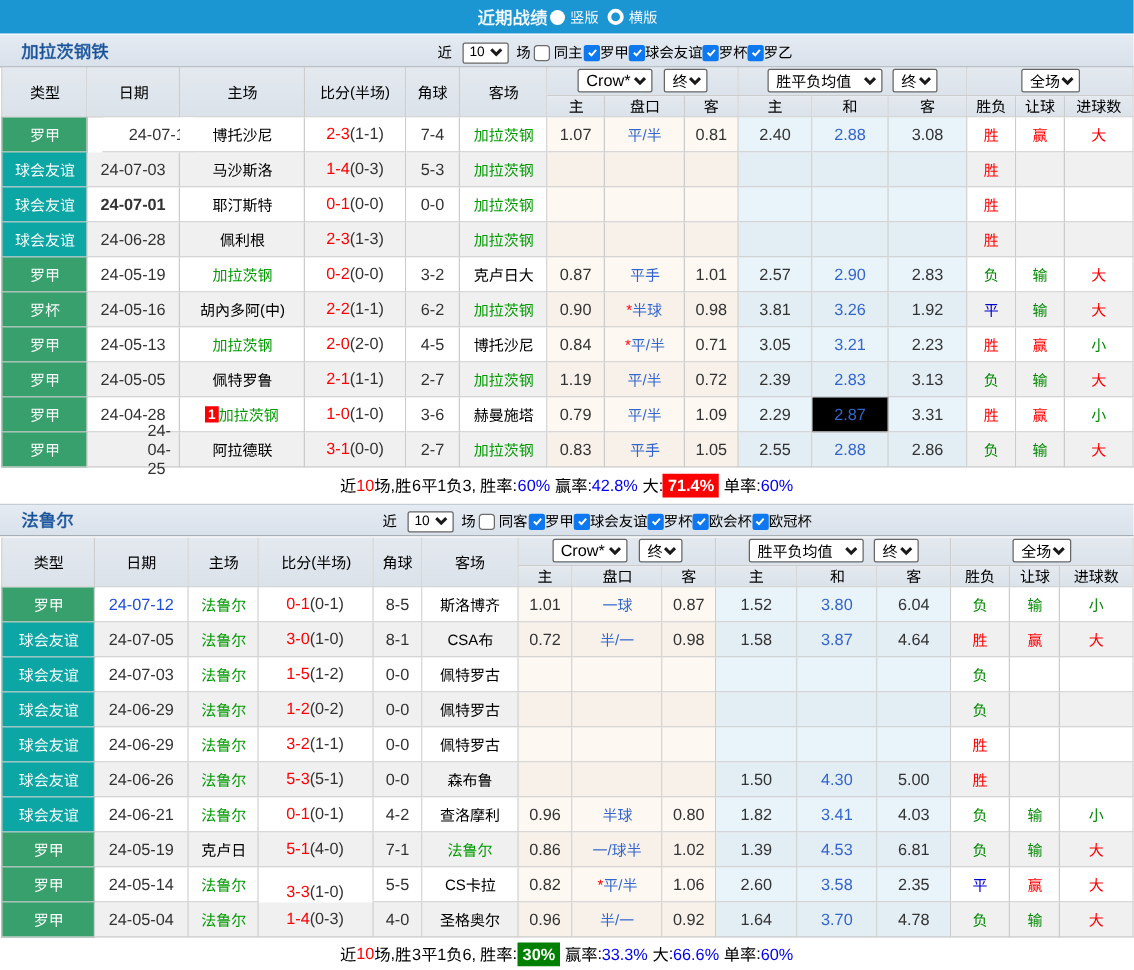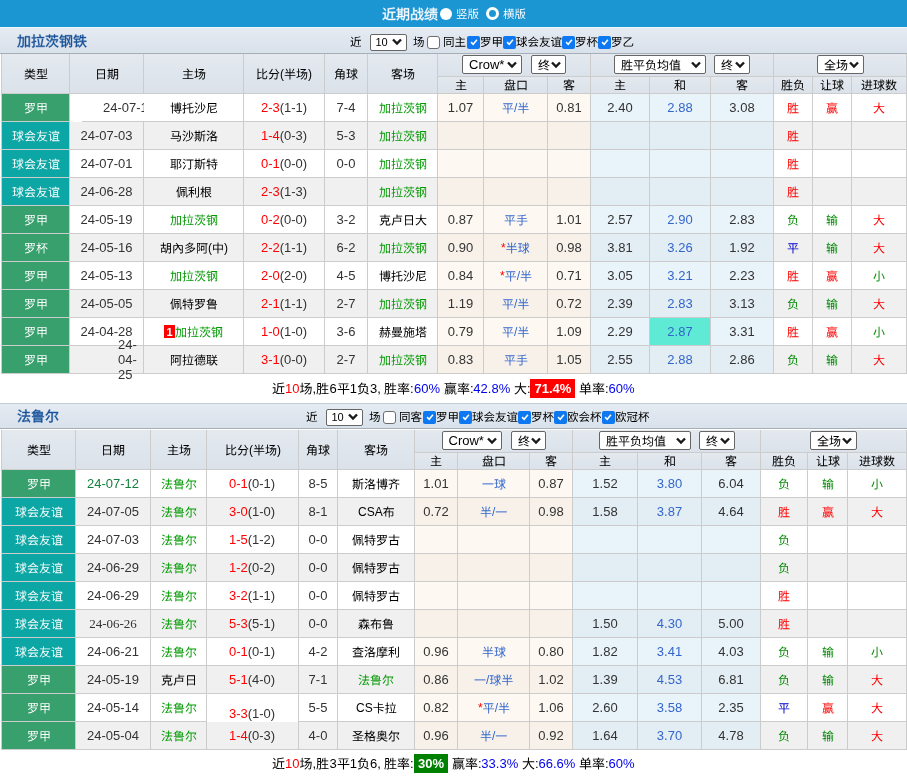--- a/index.html
+++ b/index.html
@@ -465,21 +465,21 @@
 <div style="position:absolute;left:813px;top:122px;width:39px;height:28px;box-sizing:border-box;background:#f0f0f0;border-right:1px solid #cccccc;border-bottom:1px solid #cccccc;display:flex;align-items:center;justify-content:center;"></div>
 <div style="position:absolute;left:852px;top:122px;width:55px;height:28px;box-sizing:border-box;background:#f0f0f0;border-right:1px solid #cccccc;border-bottom:1px solid #cccccc;display:flex;align-items:center;justify-content:center;"></div>
 <div style="position:absolute;left:1px;top:150px;width:69px;height:28px;box-sizing:border-box;background:#0ca7a4;border-right:1px solid #cccccc;border-bottom:1px solid #cccccc;border-left:1px solid #cccccc;display:flex;align-items:center;justify-content:center;">
     <svg style="width:48.0px;height:12.0px;" viewBox="0 0 4000 1000">
       <use href="#u7403" transform="translate(0,880) scale(1,-1)" fill="#ffffff"></use>
       <use href="#u4F1A" transform="translate(1000,880) scale(1,-1)" fill="#ffffff"></use>
       <use href="#u53CB" transform="translate(2000,880) scale(1,-1)" fill="#ffffff"></use>
       <use href="#u8C0A" transform="translate(3000,880) scale(1,-1)" fill="#ffffff"></use>
     </svg>
   </div>
-<div style="position:absolute;left:70px;top:150px;width:74px;height:28px;box-sizing:border-box;background:#ffffff;border-right:1px solid #cccccc;border-bottom:1px solid #cccccc;display:flex;align-items:center;justify-content:center;">
+<div style="position:absolute;left:70px;top:150px;width:74px;height:28px;box-sizing:border-box;background:#ffffff;border-right:1px solid #cccccc;border-bottom:1px solid #cccccc;display:flex;align-items:center;justify-content:center;font-weight:bold;">
     <span style="font-size:13px;color:#333333;font-family:'Liberation Sans',sans-serif">24-07-01</span>
   </div>
 <div style="position:absolute;left:144px;top:150px;width:100px;height:28px;box-sizing:border-box;background:#ffffff;border-right:1px solid #cccccc;border-bottom:1px solid #cccccc;display:flex;align-items:center;justify-content:center;">
     <svg style="width:48.0px;height:12.0px;" viewBox="0 0 4000 1000">
       <use href="#u8036" transform="translate(0,880) scale(1,-1)" fill="#000000"></use>
       <use href="#u6C40" transform="translate(1000,880) scale(1,-1)" fill="#000000"></use>
       <use href="#u65AF" transform="translate(2000,880) scale(1,-1)" fill="#000000"></use>
       <use href="#u7279" transform="translate(3000,880) scale(1,-1)" fill="#000000"></use>
     </svg>
   </div>
@@ -890,21 +890,21 @@
       <text x="1000" y="812" font-size="1000" font-family="Liberation Sans" fill="#3366cc">/</text>
       <use href="#u534A" transform="translate(1278,880) scale(1,-1)" fill="#3366cc"></use>
     </svg>
   </div>
 <div style="position:absolute;left:548px;top:318px;width:43px;height:28px;box-sizing:border-box;background:#fdf8f1;border-right:1px solid #cccccc;border-bottom:1px solid #cccccc;display:flex;align-items:center;justify-content:center;">
     <span style="font-size:13px;color:#333333;font-family:'Liberation Sans',sans-serif">1.09</span>
   </div>
 <div style="position:absolute;left:591px;top:318px;width:59px;height:28px;box-sizing:border-box;background:#e9f3fa;border-right:1px solid #cccccc;border-bottom:1px solid #cccccc;display:flex;align-items:center;justify-content:center;">
     <span style="font-size:13px;color:#333333;font-family:'Liberation Sans',sans-serif">2.29</span>
   </div>
-<div style="position:absolute;left:650px;top:318px;width:61px;height:28px;box-sizing:border-box;background:#5eead4;border-right:1px solid #cccccc;border-bottom:1px solid #cccccc;display:flex;align-items:center;justify-content:center;">
+<div style="position:absolute;left:650px;top:318px;width:61px;height:28px;box-sizing:border-box;background:#000000;border-right:1px solid #cccccc;border-bottom:1px solid #cccccc;display:flex;align-items:center;justify-content:center;">
     <span style="font-size:13px;color:#3366cc;font-family:'Liberation Sans',sans-serif">2.87</span>
   </div>
 <div style="position:absolute;left:711px;top:318px;width:63px;height:28px;box-sizing:border-box;background:#e9f3fa;border-right:1px solid #cccccc;border-bottom:1px solid #cccccc;display:flex;align-items:center;justify-content:center;">
     <span style="font-size:13px;color:#333333;font-family:'Liberation Sans',sans-serif">3.31</span>
   </div>
 <div style="position:absolute;left:774px;top:318px;width:39px;height:28px;box-sizing:border-box;background:#ffffff;border-right:1px solid #cccccc;border-bottom:1px solid #cccccc;display:flex;align-items:center;justify-content:center;">
     <svg style="width:12.0px;height:12.0px;" viewBox="0 0 1000 1000">
       <use href="#u80DC" transform="translate(0,880) scale(1,-1)" fill="#ff0000"></use>
     </svg>
   </div>
@@ -1258,21 +1258,21 @@
       <use href="#u6570" transform="translate(2000,880) scale(1,-1)" fill="#000000"></use>
     </svg>
   </div>
 <div style="position:absolute;left:1px;top:470px;width:75px;height:28px;box-sizing:border-box;background:#37a06d;border-right:1px solid #cccccc;border-bottom:1px solid #cccccc;border-left:1px solid #cccccc;display:flex;align-items:center;justify-content:center;">
     <svg style="width:24.0px;height:12.0px;" viewBox="0 0 2000 1000">
       <use href="#u7F57" transform="translate(0,880) scale(1,-1)" fill="#ffffff"></use>
       <use href="#u7532" transform="translate(1000,880) scale(1,-1)" fill="#ffffff"></use>
     </svg>
   </div>
 <div style="position:absolute;left:76px;top:470px;width:75px;height:28px;box-sizing:border-box;background:#ffffff;border-right:1px solid #cccccc;border-bottom:1px solid #cccccc;display:flex;align-items:center;justify-content:center;">
-    <span style="font-size:13px;color:#15803d;font-family:'Liberation Sans',sans-serif">24-07-12</span>
+    <span style="font-size:13px;color:#1d4ed8;font-family:'Liberation Sans',sans-serif">24-07-12</span>
   </div>
 <div style="position:absolute;left:151px;top:470px;width:56px;height:28px;box-sizing:border-box;background:#ffffff;border-right:1px solid #cccccc;border-bottom:1px solid #cccccc;display:flex;align-items:center;justify-content:center;">
     <svg style="width:36.0px;height:12.0px;" viewBox="0 0 3000 1000">
       <use href="#u6CD5" transform="translate(0,880) scale(1,-1)" fill="#009900"></use>
       <use href="#u9C81" transform="translate(1000,880) scale(1,-1)" fill="#009900"></use>
       <use href="#u5C14" transform="translate(2000,880) scale(1,-1)" fill="#009900"></use>
     </svg>
   </div>
 <div style="position:absolute;left:207px;top:470px;width:92px;height:28px;box-sizing:border-box;background:#ffffff;border-right:1px solid #cccccc;border-bottom:1px solid #cccccc;display:flex;align-items:center;justify-content:center;">
     <svg style="width:46.2px;height:13.0px;" viewBox="0 0 3557 1000">
@@ -1543,21 +1543,21 @@
 <div style="position:absolute;left:848px;top:582px;width:59px;height:28px;box-sizing:border-box;background:#ffffff;border-right:1px solid #cccccc;border-bottom:1px solid #cccccc;display:flex;align-items:center;justify-content:center;"></div>
 <div style="position:absolute;left:1px;top:610px;width:75px;height:28px;box-sizing:border-box;background:#0ca7a4;border-right:1px solid #cccccc;border-bottom:1px solid #cccccc;border-left:1px solid #cccccc;display:flex;align-items:center;justify-content:center;">
     <svg style="width:48.0px;height:12.0px;" viewBox="0 0 4000 1000">
       <use href="#u7403" transform="translate(0,880) scale(1,-1)" fill="#ffffff"></use>
       <use href="#u4F1A" transform="translate(1000,880) scale(1,-1)" fill="#ffffff"></use>
       <use href="#u53CB" transform="translate(2000,880) scale(1,-1)" fill="#ffffff"></use>
       <use href="#u8C0A" transform="translate(3000,880) scale(1,-1)" fill="#ffffff"></use>
     </svg>
   </div>
 <div style="position:absolute;left:76px;top:610px;width:75px;height:28px;box-sizing:border-box;background:#f0f0f0;border-right:1px solid #cccccc;border-bottom:1px solid #cccccc;display:flex;align-items:center;justify-content:center;">
-    <span style="font-size:13px;color:#333333;font-family:Liberation Serif, serif">24-06-26</span>
+    <span style="font-size:13px;color:#333333;font-family:Liberation Sans, sans-serif">24-06-26</span>
   </div>
 <div style="position:absolute;left:151px;top:610px;width:56px;height:28px;box-sizing:border-box;background:#f0f0f0;border-right:1px solid #cccccc;border-bottom:1px solid #cccccc;display:flex;align-items:center;justify-content:center;">
     <svg style="width:36.0px;height:12.0px;" viewBox="0 0 3000 1000">
       <use href="#u6CD5" transform="translate(0,880) scale(1,-1)" fill="#009900"></use>
       <use href="#u9C81" transform="translate(1000,880) scale(1,-1)" fill="#009900"></use>
       <use href="#u5C14" transform="translate(2000,880) scale(1,-1)" fill="#009900"></use>
     </svg>
   </div>
 <div style="position:absolute;left:207px;top:610px;width:92px;height:28px;box-sizing:border-box;background:#f0f0f0;border-right:1px solid #cccccc;border-bottom:1px solid #cccccc;display:flex;align-items:center;justify-content:center;">
     <svg style="width:46.2px;height:13.0px;" viewBox="0 0 3557 1000">

